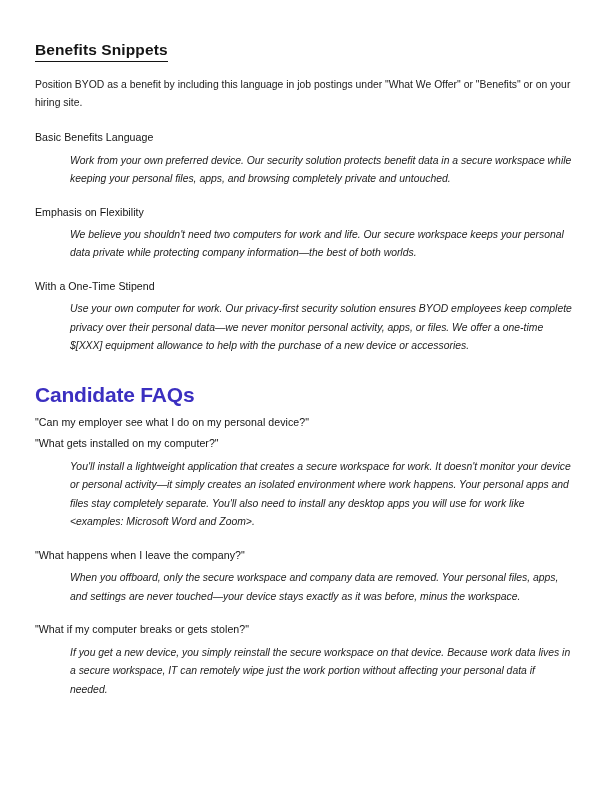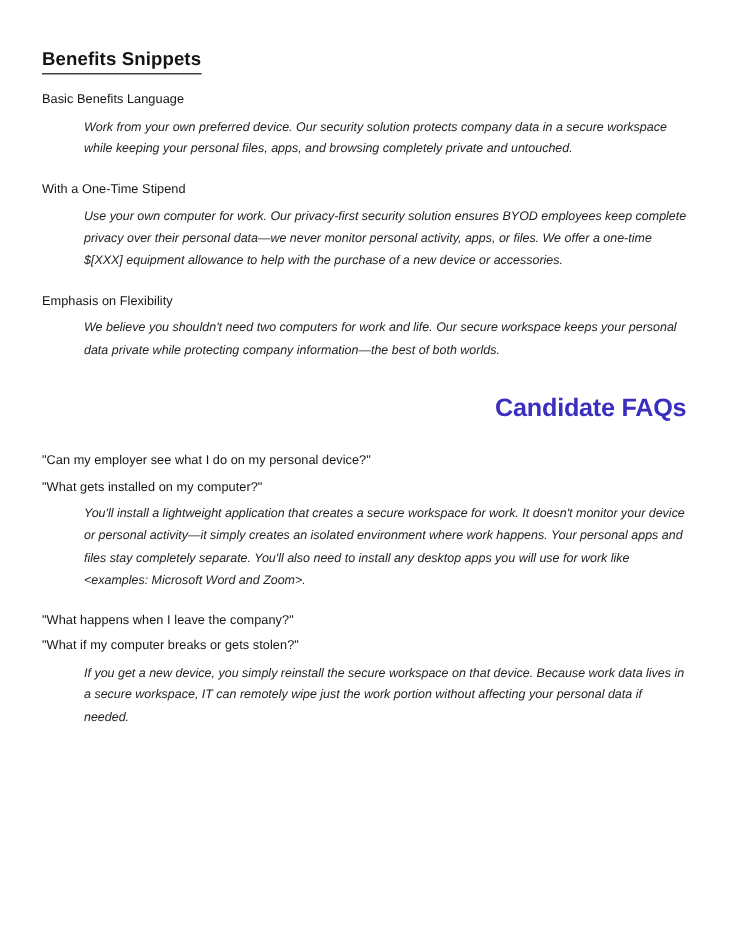--- a/index.html
+++ b/index.html
@@ -35,23 +35,22 @@
     display: inline-block;
     border-bottom: 1.4px solid #141414;
     line-height: 1.25;
   }
 
   
   .section-title-accent {
     font-size: 21px;
     font-weight: bold;
     letter-spacing: -0.2px;
-    margin: 0 0 24px 0;
+    margin: 0 0 8px 0;
     line-height: 1.2;
-    text-align: right;
   }
 
   
   .intro {
     font-size: 10.4px;
     line-height: 1.72;
     color: #222222;
     margin: 0 0 18px 0;
     max-width: 540px;
   }
@@ -87,54 +86,56 @@
 <body style="background: rgb(255, 255, 255);">
 
 <div class="page">
 
   <div>
 
     <div style="line-height:0;">
       <h2 class="section-title">Benefits Snippets</h2>
     </div>
 
+    <p class="intro">Position BYOD as a benefit by including this language in job postings under "What We Offer" or "Benefits" or on your hiring site.</p>
 
     <div class="block">
       <h3 class="sub-heading">Basic Benefits Language</h3>
-      <p class="quote">Work from your own preferred device. Our security solution protects company data in a secure workspace while keeping your personal files, apps, and browsing completely private and untouched.</p>
+      <p class="quote">Work from your own preferred device. Our security solution protects benefit data in a secure workspace while keeping your personal files, apps, and browsing completely private and untouched.</p>
+    </div>
+
+    <div class="block">
+      <h3 class="sub-heading">Emphasis on Flexibility</h3>
+      <p class="quote">We believe you shouldn't need two computers for work and life. Our secure workspace keeps your personal data private while protecting company information—the best of both worlds.</p>
     </div>
 
     <div class="block">
       <h3 class="sub-heading">With a One-Time Stipend</h3>
       <p class="quote">Use your own computer for work. Our privacy-first security solution ensures BYOD employees keep complete privacy over their personal data—we never monitor personal activity, apps, or files. We offer a one-time $[XXX] equipment allowance to help with the purchase of a new device or accessories.</p>
-    </div>
-
-    <div class="block">
-      <h3 class="sub-heading">Emphasis on Flexibility</h3>
-      <p class="quote">We believe you shouldn't need two computers for work and life. Our secure workspace keeps your personal data private while protecting company information—the best of both worlds.</p>
     </div>
 
   </div>
 
   <div class="faq-section">
 
     <h2 class="section-title-accent" style="color: rgb(59, 47, 192);">Candidate FAQs</h2>
 
 
     <div class="block">
       <h3 class="sub-heading">"Can my employer see what I do on my personal device?"</h3>
     </div>
 
     <div class="block">
       <h3 class="sub-heading">"What gets installed on my computer?"</h3>
       <p class="quote">You'll install a lightweight application that creates a secure workspace for work. It doesn't monitor your device or personal activity—it simply creates an isolated environment where work happens. Your personal apps and files stay completely separate. You'll also need to install any desktop apps you will use for work like &lt;examples: Microsoft Word and Zoom&gt;.</p>
     </div>
 
     <div class="block">
       <h3 class="sub-heading">"What happens when I leave the company?"</h3>
+      <p class="quote">When you offboard, only the secure workspace and company data are removed. Your personal files, apps, and settings are never touched—your device stays exactly as it was before, minus the workspace.</p>
     </div>
 
     <div class="block">
       <h3 class="sub-heading">"What if my computer breaks or gets stolen?"</h3>
       <p class="quote">If you get a new device, you simply reinstall the secure workspace on that device. Because work data lives in a secure workspace, IT can remotely wipe just the work portion without affecting your personal data if needed.</p>
     </div>
 
   </div>
 
 </div>

